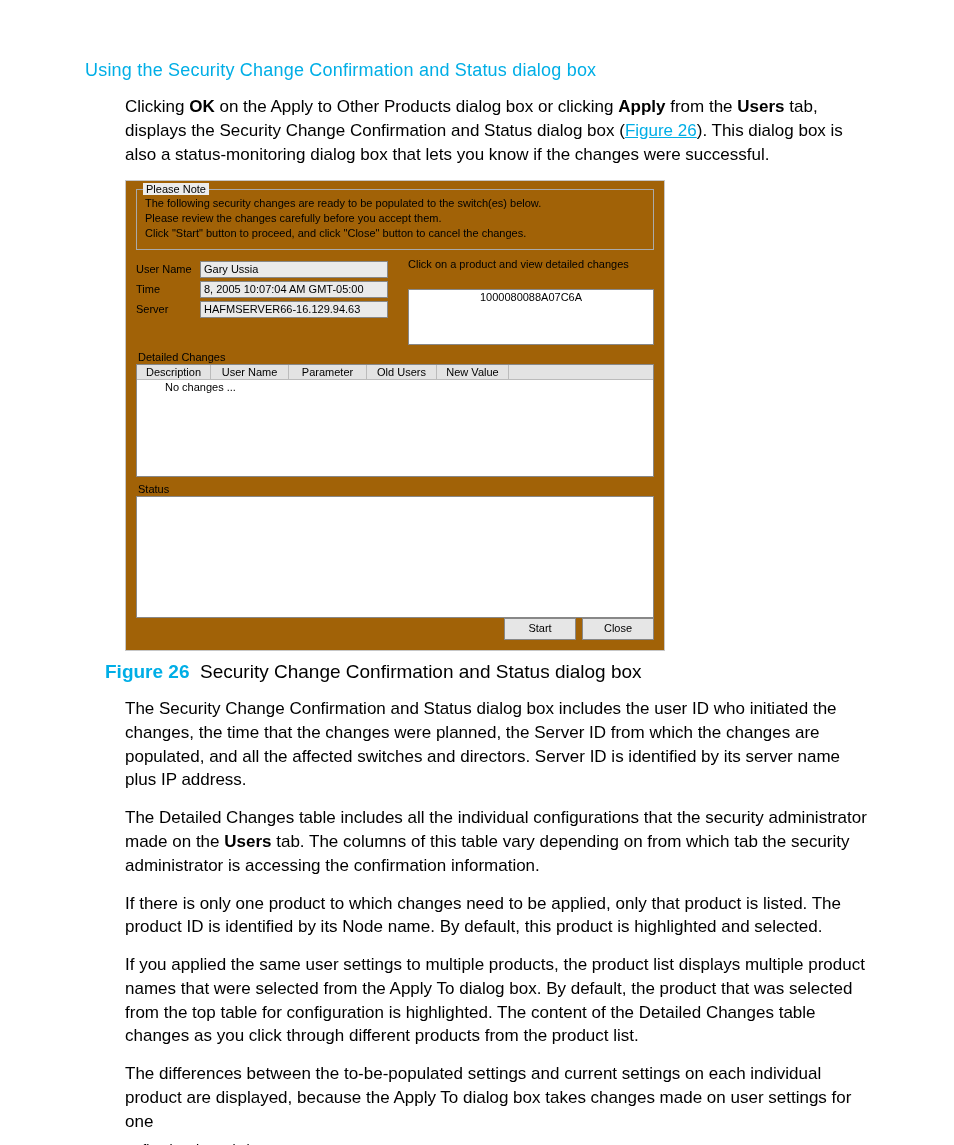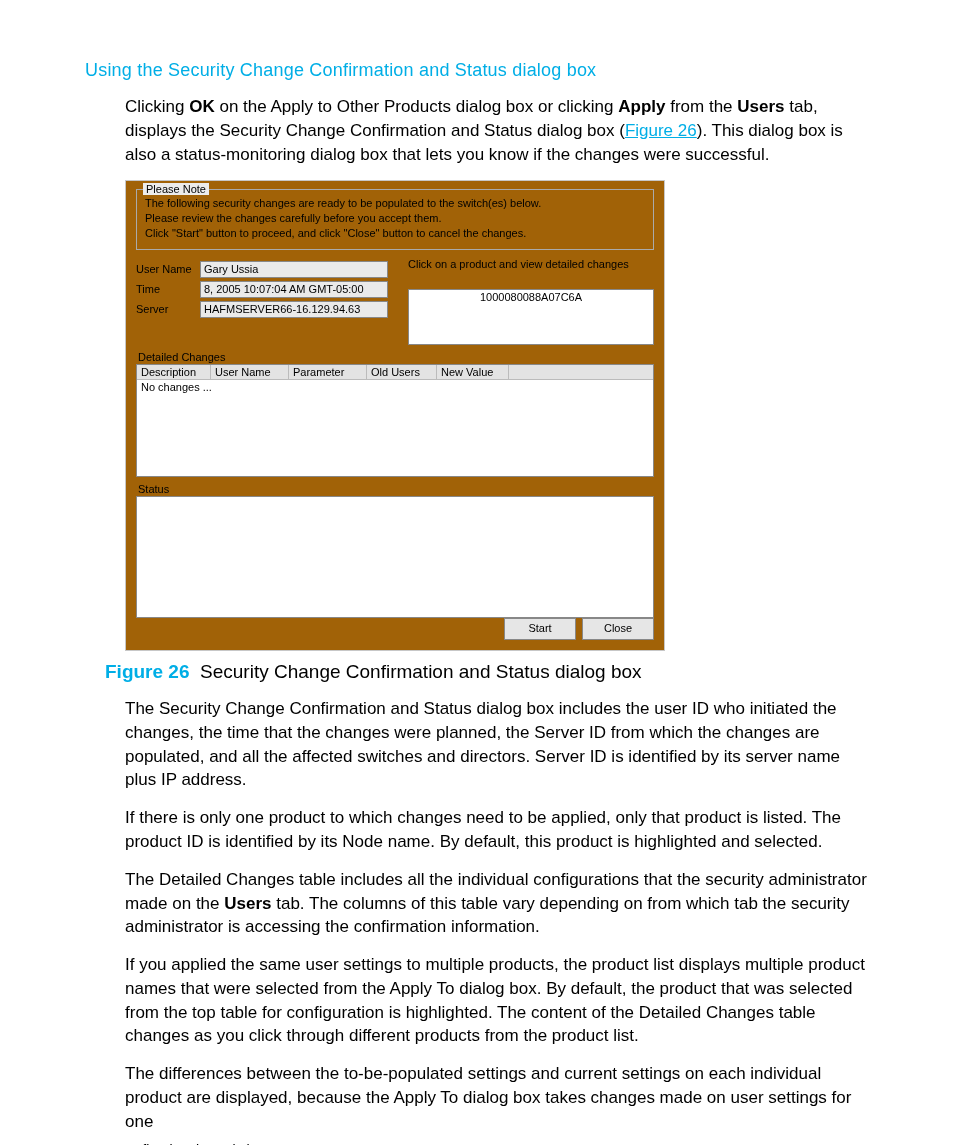--- a/index.html
+++ b/index.html
@@ -89,32 +89,32 @@
     overflow: hidden;
   }
   .prod-list .item { padding: 1px 3px; font-size: 11px; text-align: center; }
   .section-label { font-size: 11px; margin: 6px 0 1px 2px; }
   .table {
     border: 1px solid #888;
     background: #fff;
     width: 100%;
     box-sizing: border-box;
   }
-  .thead { display: flex; background: #e3e3e3; border-bottom: 1px solid #bbb; }
+  .thead { display: flex; background: #e3e3e3; border-bottom: 1px solid #bbb; text-align: center; }
   .th {
     border-right: 1px solid #bbb;
     padding: 1px 4px;
     font-size: 11px;
     background: #e3e3e3;
     box-sizing: border-box;
   }
   .th:last-child { border-right: none; }
   .tbody { min-height: 96px; }
   .tbody.status { height: 120px; }
-  .trow { display: flex; }
+  .trow { display: flex; margin-left: 24px; }
   .td {
     padding: 1px 4px;
     font-size: 11px;
     box-sizing: border-box;
     white-space: nowrap;
     overflow: hidden;
   }
   .dialog-buttons {
     display: flex;
     justify-content: flex-end;
@@ -216,25 +216,25 @@
     </div>
   </div>
 
   <p class="figure-caption">
     <b>Figure 26</b>
     <span>&nbsp;</span><span>Security Change Confirmation and Status dialog box</span>
   </p>
 
   <p class="body-text">The Security Change Confirmation and Status dialog box includes the user ID who initiated the changes, the time that the changes were planned, the Server ID from which the changes are populated, and all the affected switches and directors. Server ID is identified by its server name plus IP address.</p>
 
-  <p class="body-text">If there is only one product to which changes need to be applied, only that product is listed. The product ID is identified by its Node name. By default, this product is highlighted and selected.</p>
-
   <p class="body-text">
     <span>The Detailed Changes table includes all the individual configurations that the security administrator made on the </span><b>Users</b><span> tab. The columns of this table vary depending on from which tab the security administrator is accessing the confirmation information.</span>
   </p>
+
+  <p class="body-text">If there is only one product to which changes need to be applied, only that product is listed. The product ID is identified by its Node name. By default, this product is highlighted and selected.</p>
   <p class="body-text">If you applied the same user settings to multiple products, the product list displays multiple product names that were selected from the Apply To dialog box. By default, the product that was selected from the top table for configuration is highlighted. The content of the Detailed Changes table changes as you click through different products from the product list.</p>
   <p class="body-text">The differences between the to-be-populated settings and current settings on each individual product are displayed, because the Apply To dialog box takes changes made on user settings for one</p>
 
   <div class="footer">
     <span class="pagenum">90</span><span>Configuring the switch</span>
   </div>
 
 </div>
 
 </body></html>

